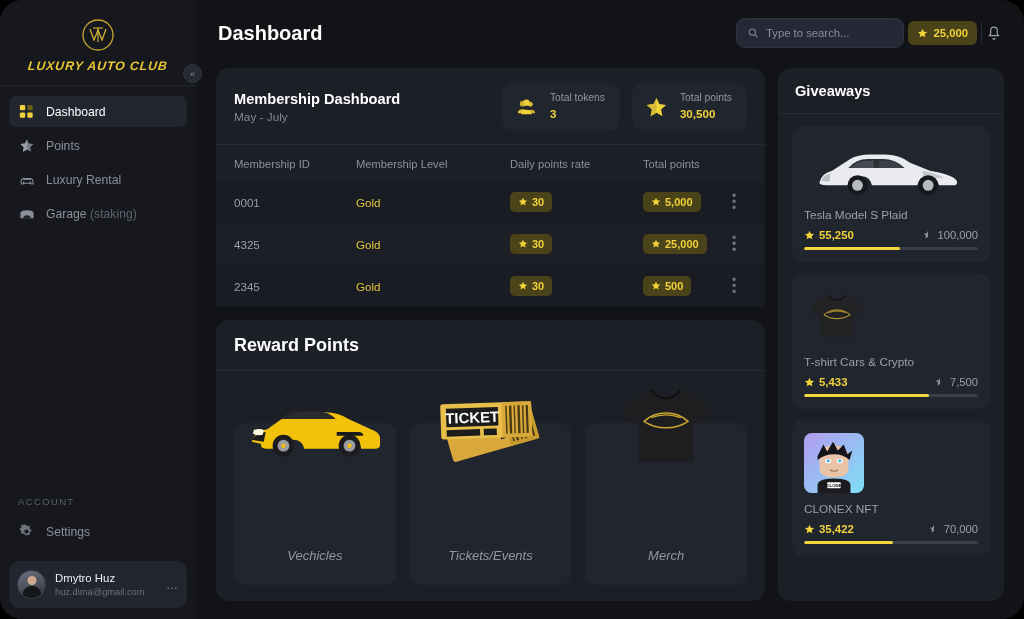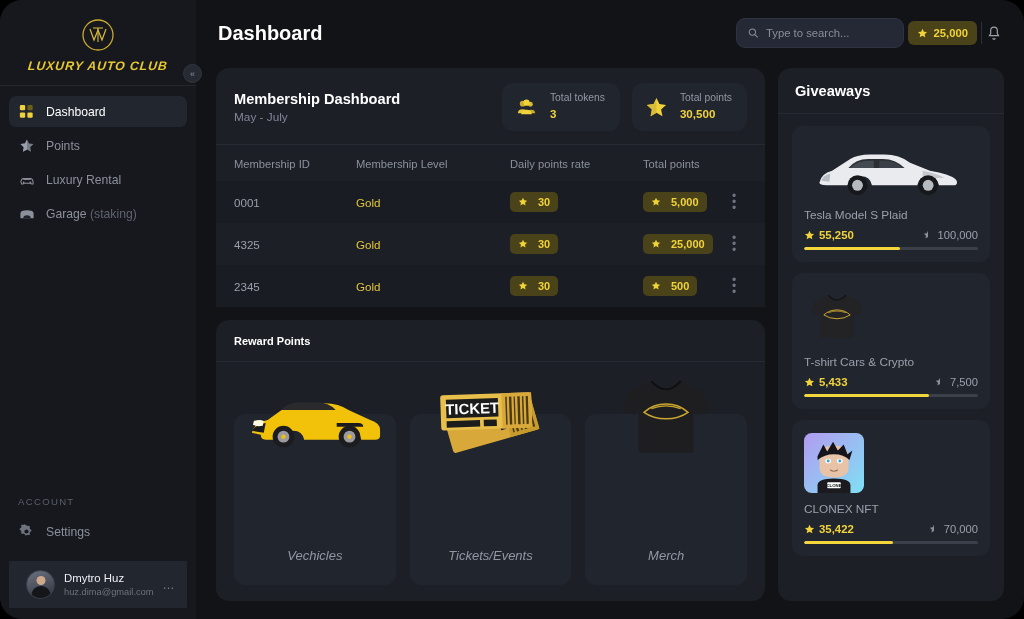--- a/index.html
+++ b/index.html
@@ -48,22 +48,22 @@
   .nav-item.active{ background:#22262f; color:#fff; }
   .nav-ico{ width:17px; height:17px; flex:0 0 17px; display:flex; align-items:center; justify-content:center; }
   .nav-sub{ color:#5e636e; }
 
   .acct-head{
     margin-top:auto; padding:0 18px 9px;
     color:#5a5f69; font-size:9.6px; letter-spacing:1.3px;
   }
   .acct-nav{ padding:0 9px 14px; }
   .user-card{
-    margin:0 9px 11px; padding:9px 17px;
-    background:#22262f; border-radius:1px;
+    margin:0 9px 11px; padding:9px 8px;
+    background:#22262f; border-radius:11px;
     display:flex; align-items:center; gap:9px; cursor:pointer;
   }
   .avatar{
     width:29px; height:29px; flex:0 0 29px; border-radius:50%;
     background:linear-gradient(160deg,#6c7280,#2e333d);
     border:1.5px solid #3d424c; overflow:hidden; position:relative;
   }
   .avatar::after{
     content:""; position:absolute; left:50%; bottom:0;
     width:19px; height:12px; transform:translateX(-50%);
@@ -126,30 +126,30 @@
 
   .tbl-div{ height:1px; background:#262a32; }
   .thead{ display:flex; padding:13px 18px 11px; }
   .thead span{ color:#8b909c; font-size:11.2px; }
   .c1{ width:122px; } .c2{ width:154px; } .c3{ width:133px; } .c4{ flex:1; } .c5{ width:26px; }
   .trow{ display:flex; align-items:center; padding:11px 18px; }
   .trow.alt{ background:#191c23; }
   .trow .c1{ color:#9a9fa9; font-size:11.6px; }
   .trow .c2{ color:#e2c53c; font-size:11.6px; }
   .chip{
-    display:inline-flex; align-items:center; gap:10px;
+    display:inline-flex; align-items:center; gap:4px;
     background:#4a4218; border-radius:5px; padding:4px 8px;
     color:#f0d33a; font-size:11px; font-weight:bold;
   }
   .dots{ color:#6e7380; font-size:12px; line-height:4px; text-align:center; cursor:pointer; }
   .dots div{ margin:2px 0; }
 
   
   .rp{ flex:1; display:flex; flex-direction:column; min-height:0; }
-  .rp-head{ padding:15px 18px 14px; color:#fff; font-size:11px; font-weight:bold; }
+  .rp-head{ padding:15px 18px 14px; color:#fff; font-size:18px; font-weight:bold; }
   .rp-body{ flex:1; display:flex; gap:14px; padding:52px 18px 16px; min-height:0; }
   .rcard{
     flex:1; background:#21252e; border-radius:11px;
     position:relative; display:flex; align-items:flex-end;
     justify-content:center; padding-bottom:22px; cursor:pointer;
   }
   .rcard-img{
     position:absolute; left:50%; top:-48px; transform:translateX(-50%);
     width:138px; height:100px; display:flex; align-items:center; justify-content:center;
   }

